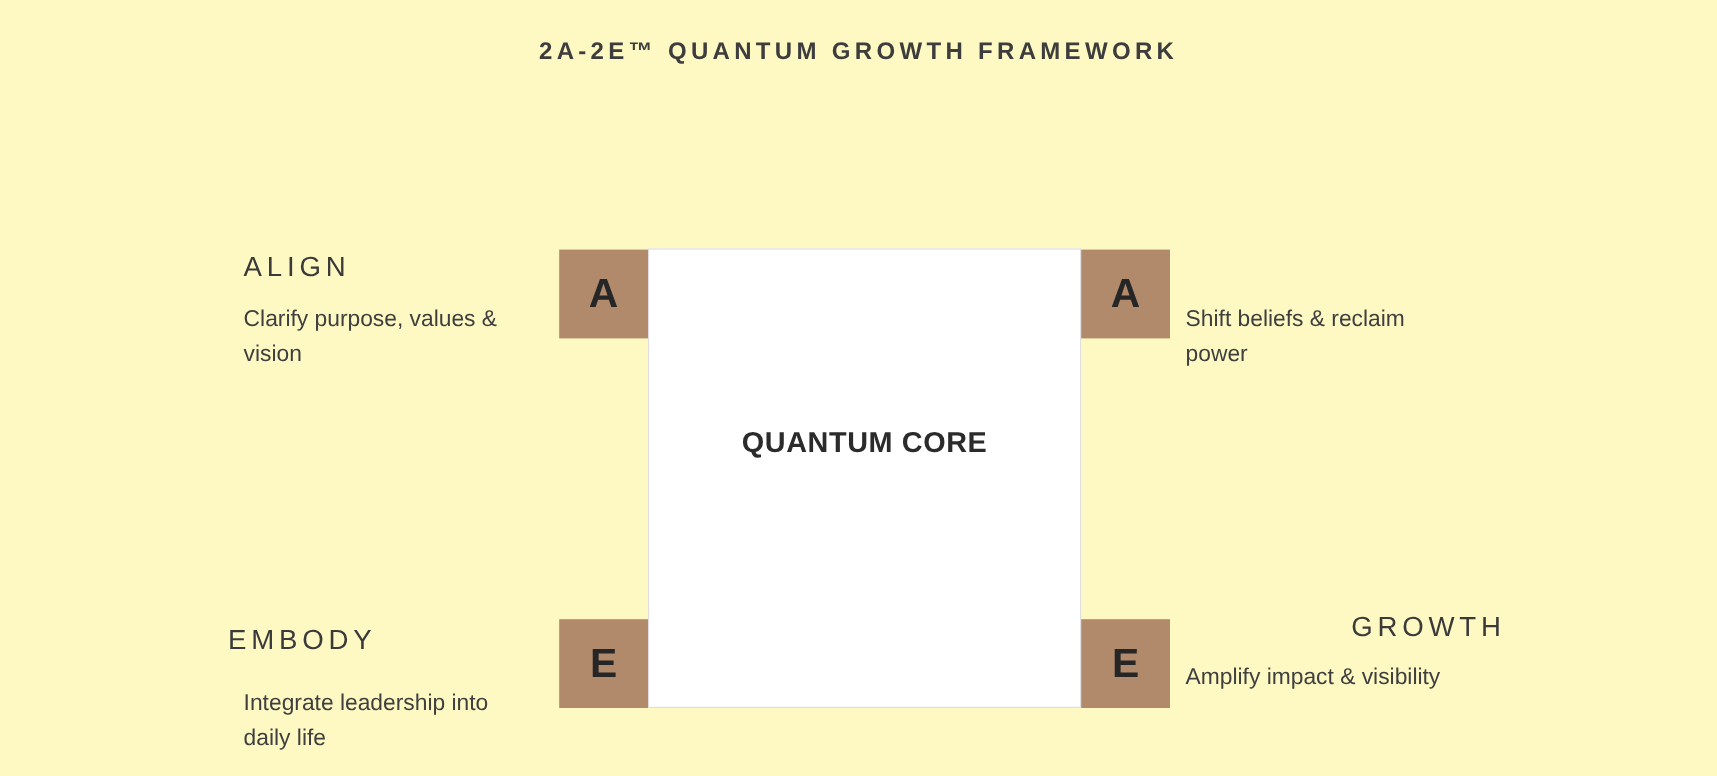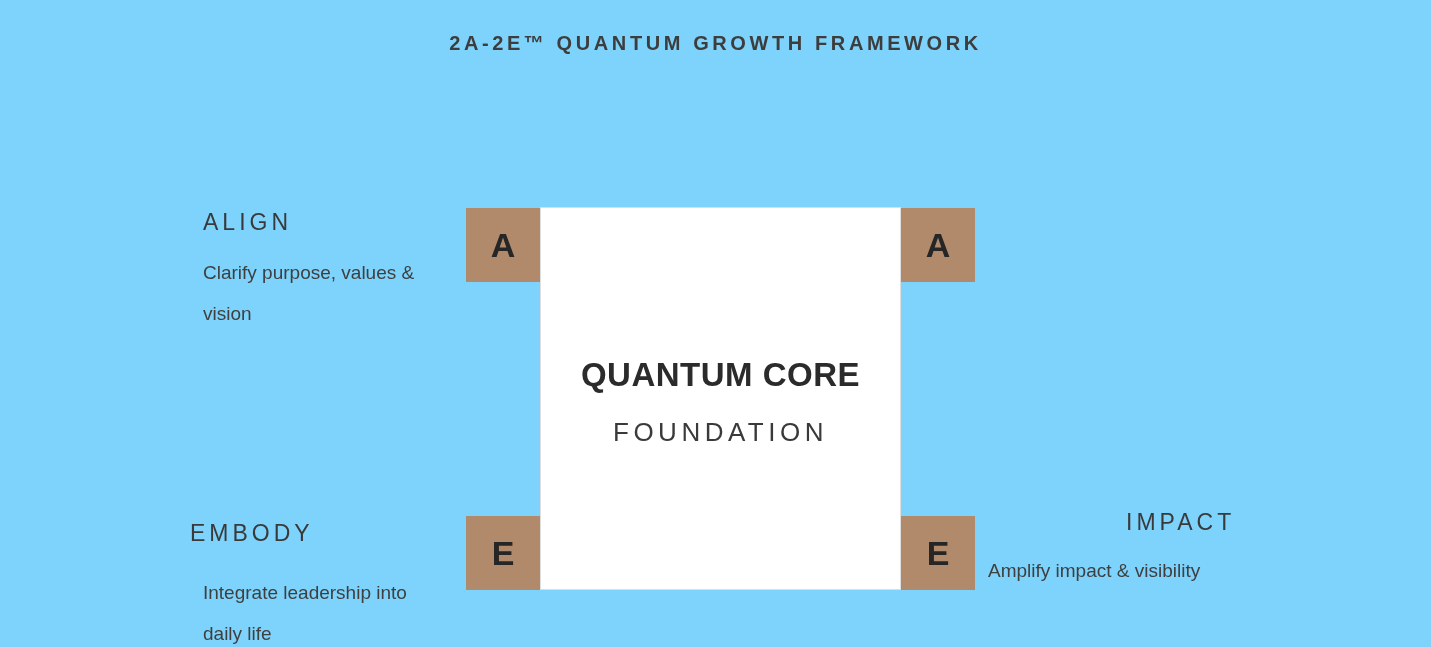--- a/index.html
+++ b/index.html
@@ -5,21 +5,21 @@
   * { margin: 0; padding: 0; box-sizing: border-box; }
   html, body { background: #ffffff; }
   body {
     font-family: "Liberation Sans", sans-serif;
     color: #333333;
   }
   .canvas {
     position: relative;
     width: 1431px;
     height: 647px;
-    background: #7dd3fc;
+    background: #fef9c3;
     overflow: hidden;
   }
 
   
   .title-block {
     position: absolute;
     top: 27px;
     left: 0;
     width: 1431px;
     text-align: center;
@@ -41,21 +41,21 @@
     height: 383px;
     background: #ffffff;
     border: 1px solid #dedede;
   }
   .core-title {
     position: absolute;
     left: 0;
     top: 148px;
     width: 100%;
     text-align: center;
-    font-size: 33px;
+    font-size: 24px;
     font-weight: 700;
     letter-spacing: 0.5px;
     color: #2b2b2b;
   }
   .core-subtitle {
     position: absolute;
     left: 0;
     top: 209px;
     width: 100%;
     text-align: center;
@@ -89,21 +89,21 @@
     font-size: 23px;
     font-weight: 400;
     letter-spacing: 4px;
     color: #3a3a3a;
     white-space: nowrap;
   }
   .q-desc {
     position: absolute;
     font-size: 19px;
     font-weight: 400;
-    line-height: 41px;
+    line-height: 29px;
     color: #3f3f3f;
   }
 
   .h-align   { left: 203px; top: 209px; }
   .d-align   { left: 203px; top: 252px; width: 245px; }
 
   .h-activate { left: 1063px; top: 208px; }
   .d-activate { left: 988px;  top: 252px; width: 235px; }
 
   .h-embody  { left: 190px; top: 520px; }
@@ -116,31 +116,31 @@
 <body>
 
 <div class="canvas">
 
   <div class="title-block">
     <div class="title-line">2A-2E™ QUANTUM GROWTH FRAMEWORK</div>
   </div>
 
   <div class="core-square">
     <div class="core-title">QUANTUM CORE</div>
-    <div class="core-subtitle">FOUNDATION</div>
   </div>
 
   <div class="badge tl">A</div>
   <div class="badge tr">A</div>
   <div class="badge bl">E</div>
   <div class="badge br">E</div>
 
   <div class="q-heading h-align">ALIGN</div>
   <div class="q-desc d-align">Clarify purpose, values &amp; vision</div>
 
+  <div class="q-desc d-activate">Shift beliefs &amp; reclaim power</div>
 
   <div class="q-heading h-embody">EMBODY</div>
   <div class="q-desc d-embody">Integrate leadership into daily life</div>
 
-  <div class="q-heading h-expand">IMPACT</div>
+  <div class="q-heading h-expand">GROWTH</div>
   <div class="q-desc d-expand">Amplify impact &amp; visibility</div>
 
 </div>
 
 </body></html>

